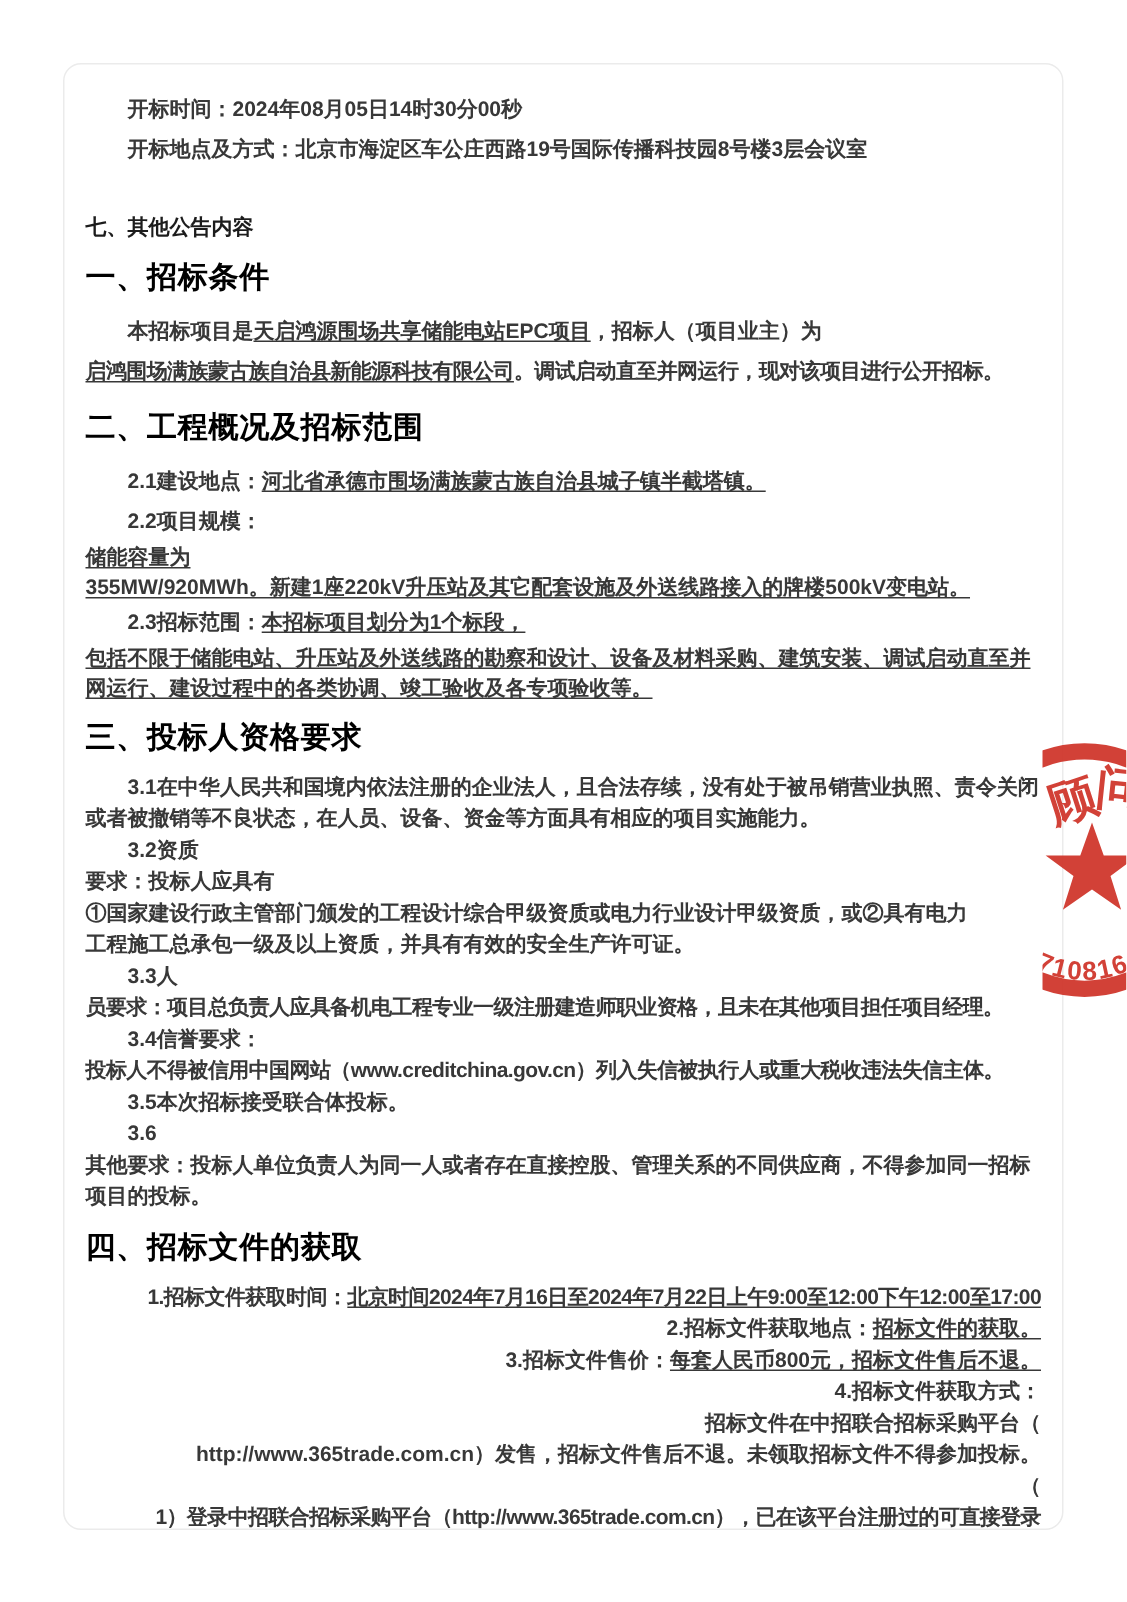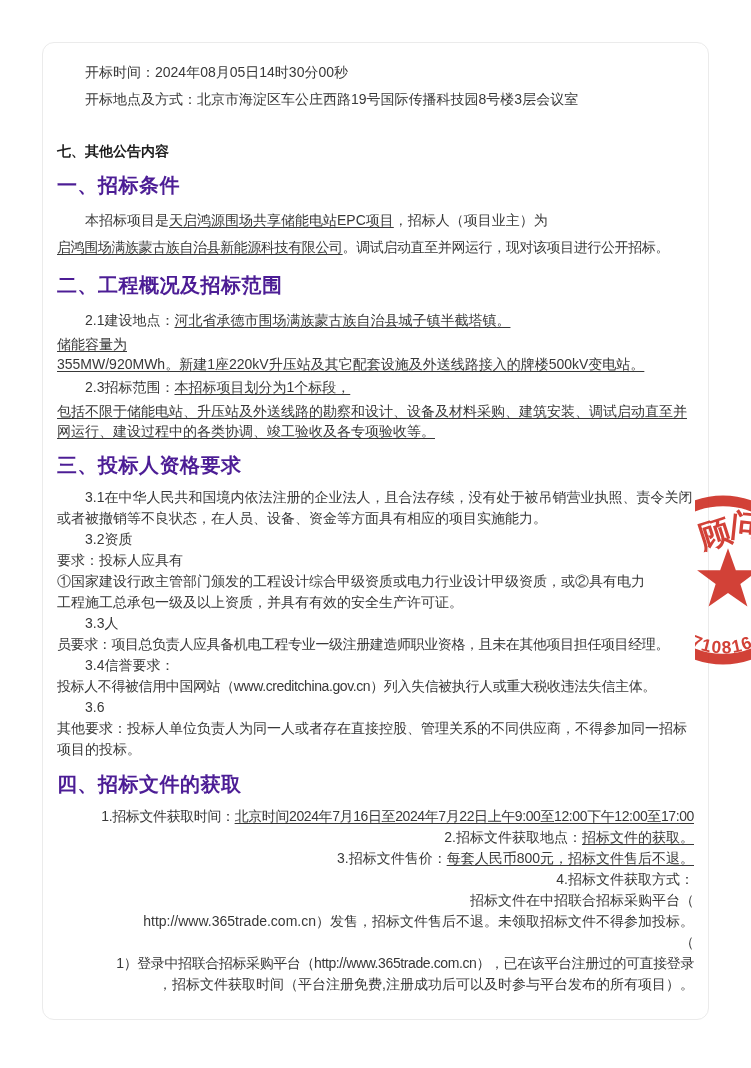--- a/index.html
+++ b/index.html
@@ -15,30 +15,30 @@
     position: absolute;
     left: 42px; top: 42px;
     width: 667px; height: 978px;
     background: #ffffff;
     border: 1px solid #ebebeb;
     border-radius: 12px;
     padding: 16px 14px;
     overflow: hidden;
   }
   .doc { font-size: 14px; }
-  .line { margin: 0; }
+  .line { margin: 0; font-weight: bold; }
   .loose { line-height: 27px; }
   .mid   { line-height: 21px; }
   .tight { line-height: 20px; }
   .indent { text-indent: 2em; }
   .pad { padding-left: 2em; text-align: right; }
   .fit { white-space: nowrap; letter-spacing: -0.4px; }
   .h1 {
     font-size: 20px; line-height: 25px; font-weight: 700;
-    color: #4c1d95; margin: 12px 0 9px;
+    color: #000000; margin: 12px 0 9px;
     letter-spacing: 0.5px;
   }
   .h2 {
     font-size: 14px; line-height: 20px; font-weight: 700;
     color: #1c1c1c; margin: 28px 0 0;
   }
   .u { text-decoration: underline; text-decoration-thickness: 1px; text-underline-offset: 2px; }
 
   
   .seal-clip {
@@ -61,34 +61,36 @@
 <div class="card">
   <div class="doc">
       <div class="line loose indent"><span>开标时间：2024年08月05日14时30分00秒</span></div>
       <div class="line loose indent"><span>开标地点及方式：北京市海淀区车公庄西路19号国际传播科技园8号楼3层会议室</span></div>
       <div class="h2 "><span>七、其他公告内容</span></div>
       <div class="h1 "><span>一、招标条件</span></div>
       <div class="line loose indent"><span>本招标项目是</span><span class="u">天启鸿源围场共享储能电站EPC项目</span><span>，招标人（项目业主）为</span></div>
       <div class="line loose fit"><span class="u">启鸿围场满族蒙古族自治县新能源科技有限公司</span><span>。调试启动直至并网运行，现对该项目进行公开招标。</span></div>
       <div class="h1 "><span>二、工程概况及招标范围</span></div>
       <div class="line loose indent"><span>2.1建设地点：</span><span class="u">河北省承德市围场满族蒙古族自治县城子镇半截塔镇。</span></div>
+      <div class="line loose indent"><span>2.2项目规模：</span></div>
       <div class="line tight"><span class="u">储能容量为</span></div>
       <div class="line tight"><span class="u">355MW/920MWh。新建1座220kV升压站及其它配套设施及外送线路接入的牌楼500kV变电站。</span></div>
       <div class="line loose indent"><span>2.3招标范围：</span><span class="u">本招标项目划分为1个标段，</span></div>
       <div class="line tight"><span class="u">包括不限于储能电站、升压站及外送线路的勘察和设计、设备及材料采购、建筑安装、调试启动直至并网运行、建设过程中的各类协调、竣工验收及各专项验收等。</span></div>
       <div class="h1 "><span>三、投标人资格要求</span></div>
       <div class="line mid indent"><span>3.1在中华人民共和国境内依法注册的企业法人，且合法存续，没有处于被吊销营业执照、责令关闭或者被撤销等不良状态，在人员、设备、资金等方面具有相应的项目实施能力。</span></div>
       <div class="line mid indent"><span>3.2资质</span></div>
       <div class="line mid"><span>要求：投标人应具有</span></div>
       <div class="line mid"><span>①国家建设行政主管部门颁发的工程设计综合甲级资质或电力行业设计甲级资质，或②具有电力</span></div>
       <div class="line mid"><span>工程施工总承包一级及以上资质，并具有有效的安全生产许可证。</span></div>
       <div class="line mid indent"><span>3.3人</span></div>
       <div class="line mid fit"><span>员要求：项目总负责人应具备机电工程专业一级注册建造师职业资格，且未在其他项目担任项目经理。</span></div>
       <div class="line mid indent"><span>3.4信誉要求：</span></div>
       <div class="line mid fit"><span>投标人不得被信用中国网站（www.creditchina.gov.cn）列入失信被执行人或重大税收违法失信主体。</span></div>
+      <div class="line mid indent"><span>3.5本次招标接受联合体投标。</span></div>
       <div class="line mid indent"><span>3.6</span></div>
       <div class="line mid"><span>其他要求：投标人单位负责人为同一人或者存在直接控股、管理关系的不同供应商，不得参加同一招标项目的投标。</span></div>
       <div class="h1 "><span>四、招标文件的获取</span></div>
       <div class="line mid pad fit"><span>1.招标文件获取时间：</span><span class="u">北京时间2024年7月16日至2024年7月22日上午9:00至12:00下午12:00至17:00</span></div>
       <div class="line mid pad"><span>2.招标文件获取地点：</span><span class="u">招标文件的获取。</span></div>
       <div class="line mid pad"><span>3.招标文件售价：</span><span class="u">每套人民币800元，招标文件售后不退。</span></div>
       <div class="line mid pad"><span>4.招标文件获取方式：</span></div>
       <div class="line mid pad"><span>招标文件在中招联合招标采购平台（</span></div>
       <div class="line mid pad"><span>http://www.365trade.com.cn）发售，招标文件售后不退。未领取招标文件不得参加投标。</span></div>
       <div class="line mid pad"><span>（</span></div>

